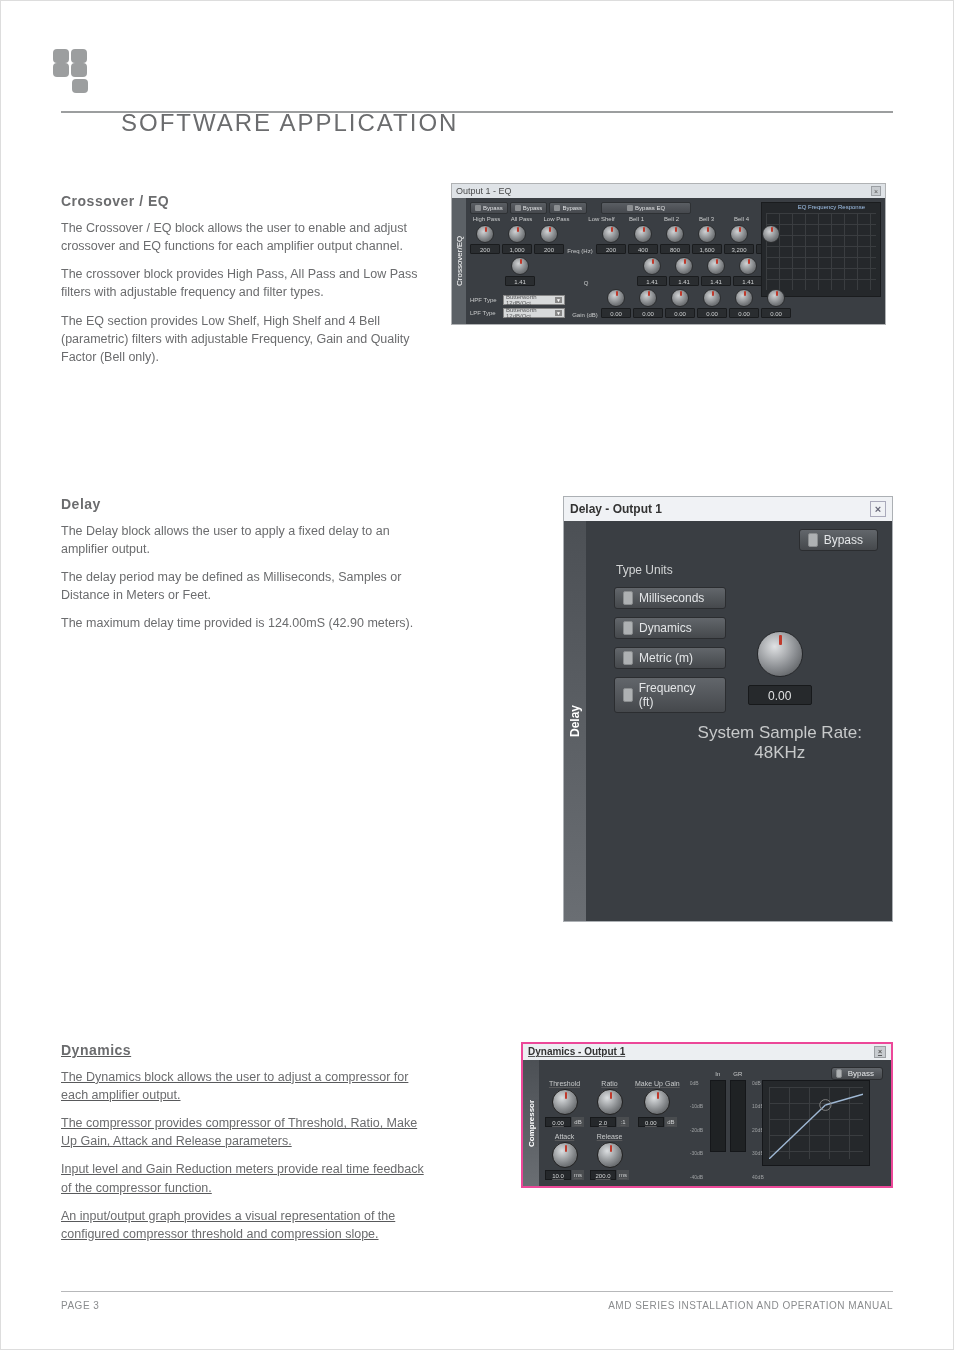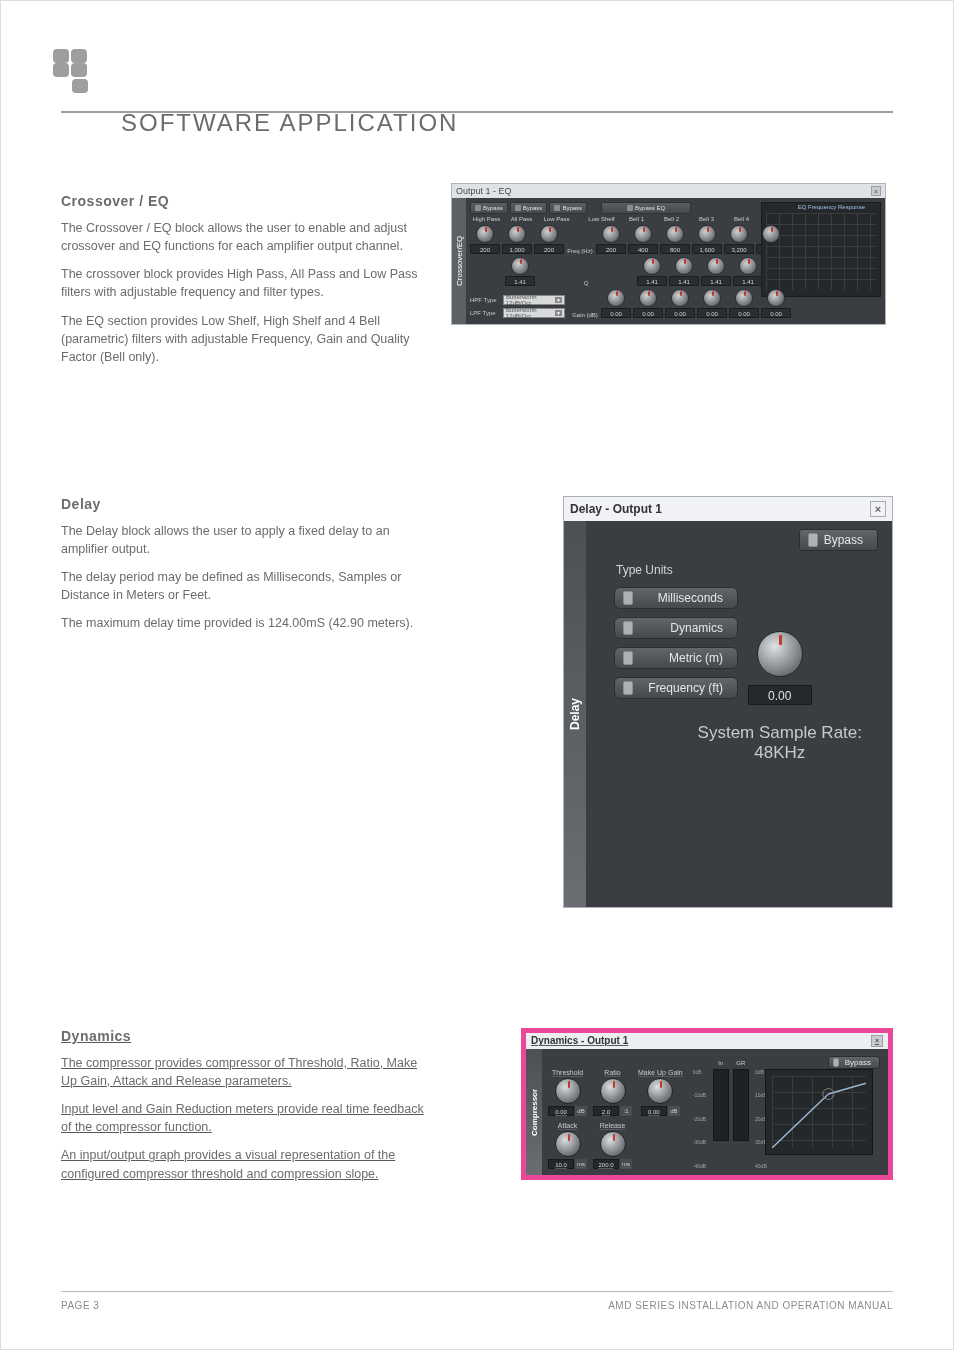--- a/index.html
+++ b/index.html
@@ -48,28 +48,28 @@
   .dp-title { background:#f0f2f5; color:#333; font-size:12px; font-weight:700; padding:4px 6px; display:flex; justify-content:space-between; align-items:center;}
   .dp-close { width:16px; height:16px; border:1px solid #aab; color:#667; font-size:11px; display:flex; align-items:center; justify-content:center;}
   .dp-body { display:flex; }
   .dp-tab { width:22px; background:linear-gradient(#6a6e73,#4c5055); color:#fff; font-size:12px; writing-mode:vertical-rl; transform:rotate(180deg); text-align:center; padding:10px 0; display:flex; align-items:center; justify-content:center; font-weight:600;}
   .dp-main { flex:1; background:#3a3e43; padding:12px 18px 18px 18px; position:relative;}
   .dp-bypass { position:absolute; top:8px; right:14px;}
   .pill-btn { background:linear-gradient(#62666b,#45484c); border:1px solid #2b2d30; color:#e4e6e8; font-size:12px; padding:3px 14px 3px 8px; border-radius:3px; display:inline-flex; align-items:center; gap:6px;}
   .pill-btn .sw { width:10px; height:14px; background:#aeb1b3; border-radius:2px; border:1px solid #8a8d8f;}
   .dp-section-label { color:#d3d5d6; font-size:12px; margin:30px 0 10px 12px;}
   .dp-btns { display:flex; flex-direction:column; gap:8px; margin-left:10px; width:130px;}
-  .dp-btns .pill-btn { justify-content:space-between; width:124px;border-radius:6px;}
+  .dp-btns .pill-btn { justify-content:flex-start; width:112px;}
   .dp-right { position:absolute; right:30px; top:110px; display:flex; flex-direction:column; align-items:center; gap:8px;}
   .big-knob { width:46px; height:46px; border-radius:50%; background:radial-gradient(circle at 38% 33%, #e0e2e4, #898c90 55%, #45484b); border:1px solid #25272a; position:relative;}
   .big-knob::after { content:""; position:absolute; width:3px; height:10px; background:#c0392b; top:3px; left:21px; border-radius:1px;}
   .big-val { width:64px; height:20px; background:#26292c; border:1px solid #17191b; color:#e0e2e3; font-size:12px; text-align:center; line-height:20px; border-radius:2px;}
   .dp-rate { color:#c7c9ca; font-size:17px; text-align:center; margin-top:10px;}
   
-  .dyn-panel { width: 372px; background:#fca5a5; border:5px solid #ec4899;}
+  .dyn-panel { width: 372px; background:#fca5a5; border:2px solid #ec4899;}
   .dyn-title { background:#eceff2; color:#333; font-size:10px; font-weight:700; padding:2px 5px; display:flex; justify-content:space-between; align-items:center;}
   .dyn-body { display:flex;}
   .dyn-tab { width:16px; background:linear-gradient(#6a6e73,#4c5055); color:#fff; font-size:8px; writing-mode:vertical-rl; transform:rotate(180deg); text-align:center; padding:6px 0; display:flex; align-items:center; justify-content:center; font-weight:600;}
   .dyn-main { flex:1; background:#3a3e43; padding:6px; position:relative;}
   .dyn-bypass { position:absolute; top:4px; right:8px;}
   .dyn-bypass .pill-btn { font-size:8px; padding:1px 8px 1px 4px;}
   .dyn-bypass .pill-btn .sw { width:6px; height:9px;}
   .dyn-cols { display:flex; gap:6px; margin-top:14px;}
   .dyn-col { display:flex; flex-direction:column; align-items:center; gap:2px;}
   .dyn-label { color:#c9cbcc; font-size:7px;}
@@ -352,20 +352,21 @@
               <div style="height:190px;"></div>
             </div>
           </div>
         </div>
       </div>
     </div>
 
     <div class="section" style="margin-bottom:0;text-decoration:underline;">
       <div class="text">
         <h2>Dynamics</h2>
+        <p>The Dynamics block allows the user to adjust a compressor for each amplifier output.</p>
         <p>The compressor provides compressor of Threshold, Ratio, Make Up Gain, Attack and Release parameters.</p>
         <p>Input level and Gain Reduction meters provide real time feedback of the compressor function.</p>
         <p>An input/output graph provides a visual representation of the configured compressor threshold and compression slope.</p>
       </div>
       <div class="panel" style="display:flex;justify-content:flex-end;">
         <div class="dyn-panel">
           <div class="dyn-title">
             <span>Dynamics - Output 1</span>
             <span class="cp-close" style="width:12px;height:12px;">×</span>
           </div>

